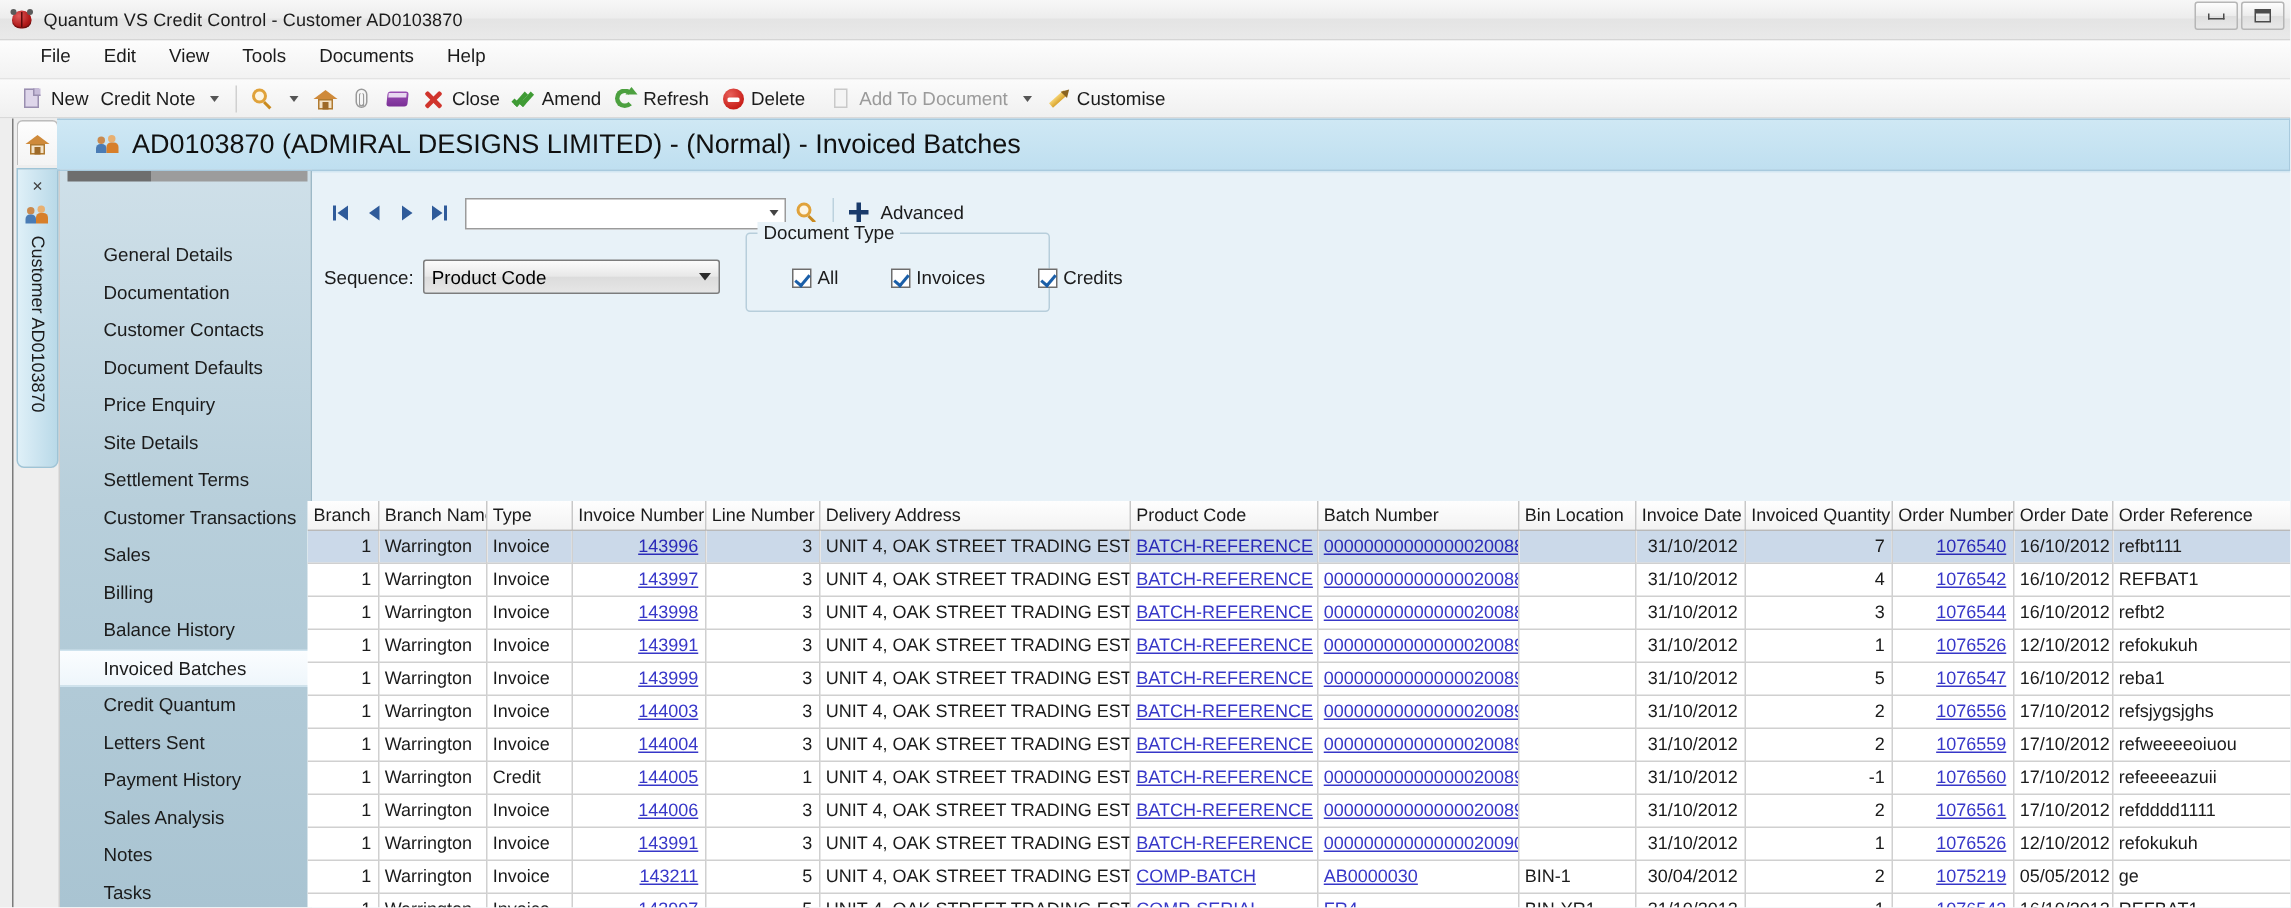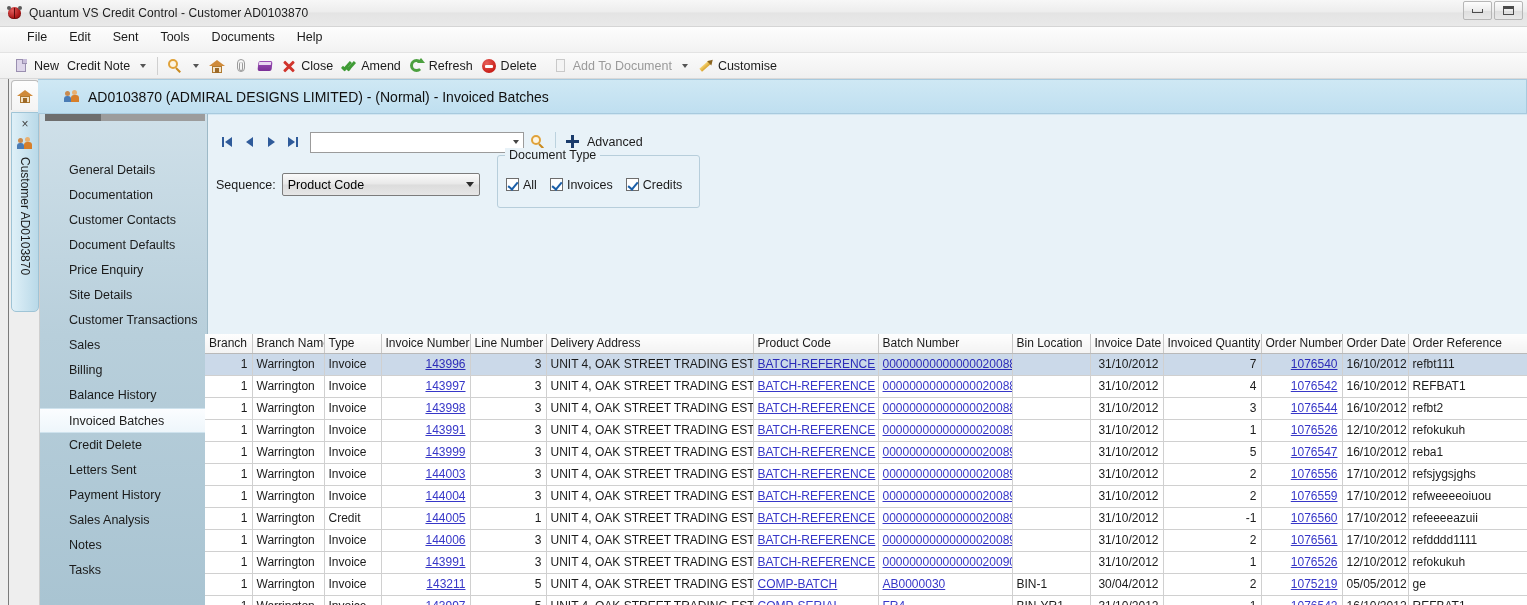--- a/index.html
+++ b/index.html
@@ -180,21 +180,21 @@
   .mainpane {
     position: absolute; left: 208px; top: 0; width: 1319px; height: 526px;
     background: #d3e7f2;
   }
   .banner {
     position: absolute; left: -170px; top: 0px; width: 1489px; height: 35px;
     background: linear-gradient(to bottom, #cfe8f4 0%, #bfdff0 100%);
     border: 1px solid #a8cade; border-left: none;
     display: flex; align-items: center; padding-left: 26px; gap: 8px;
   }
-  .banner .btxt { font-size: 14px; color: #101010; }
+  .banner .btxt { font-size: 18px; color: #101010; }
   .pane-body {
     position: absolute; left: 0; top: 36px; width: 1319px; height: 490px;
     background: #e8f2f8;
   }
 
   
   .srow { position: absolute; left: 8px; top: 14px; height: 26px; display: flex; align-items: center; }
   .navbtn { width: 22px; height: 22px; display: flex; align-items: center; justify-content: center; cursor: pointer; }
   .tri-l { width: 0; height: 0; border-top: 5px solid transparent; border-bottom: 5px solid transparent; border-right: 7px solid #2f5b9a; }
   .tri-r { width: 0; height: 0; border-top: 5px solid transparent; border-bottom: 5px solid transparent; border-left: 7px solid #2f5b9a; }
@@ -226,21 +226,21 @@
 
   .doctype {
     position: absolute; left: 289px; top: 40px; width: 203px; height: 53px;
     border: 1px solid #b7cedb; border-radius: 3px;
   }
   .doctype .legend {
     position: absolute; left: 7px; top: -8px; background: #e8f2f8; padding: 0 4px;
     font-size: 12.5px; color: #1b1b1b;
   }
   .cbrow { position: absolute; left: 8px; top: 22px; display: flex; align-items: center; gap: 13px; }
-  .cbitem { display: flex; align-items: flex-start; gap: 4px; cursor: pointer; }
+  .cbitem { display: flex; align-items: center; gap: 4px; cursor: pointer; margin-left: 22px; }
   .cbbox {
     width: 13px; height: 13px; background: #fff; border: 1px solid #6d6d6d;
     position: relative; flex: none;
   }
   .cbbox.on::after {
     content: ""; position: absolute; left: 3px; top: 1px; width: 4px; height: 8px;
     border-right: 2px solid #1b5fa8; border-bottom: 2px solid #1b5fa8; transform: rotate(40deg);
   }
   .cblbl { font-size: 12.5px; color: #1b1b1b; }
 
@@ -283,21 +283,21 @@
         </span>
       <span class="wc">
           <span class="gl-max"></span>
         </span>
     </span>
   </div>
 
   <div class="menubar">
     <span class="mi">File</span>
     <span class="mi">Edit</span>
-    <span class="mi">Sent</span>
+    <span class="mi">View</span>
     <span class="mi">Tools</span>
     <span class="mi">Documents</span>
     <span class="mi">Help</span>
   </div>
 
   <div class="toolbar">
     <span class="tb-item">
       <span class="ic ic-new">
           <span class="pg"></span>
           <span class="fold"></span>
@@ -401,26 +401,27 @@
 
     <div class="navpanel">
       <span class="grip"></span>
       <div class="navlist">
         <div class="navitem">General Details</div>
         <div class="navitem">Documentation</div>
         <div class="navitem">Customer Contacts</div>
         <div class="navitem">Document Defaults</div>
         <div class="navitem">Price Enquiry</div>
         <div class="navitem">Site Details</div>
+        <div class="navitem">Settlement Terms</div>
         <div class="navitem">Customer Transactions</div>
         <div class="navitem">Sales</div>
         <div class="navitem">Billing</div>
         <div class="navitem">Balance History</div>
         <div class="navitem sel">Invoiced Batches</div>
-        <div class="navitem">Credit Delete</div>
+        <div class="navitem">Credit Quantum</div>
         <div class="navitem">Letters Sent</div>
         <div class="navitem">Payment History</div>
         <div class="navitem">Sales Analysis</div>
         <div class="navitem">Notes</div>
         <div class="navitem">Tasks</div>
       </div>
     </div>
 
     <div class="mainpane">
 

